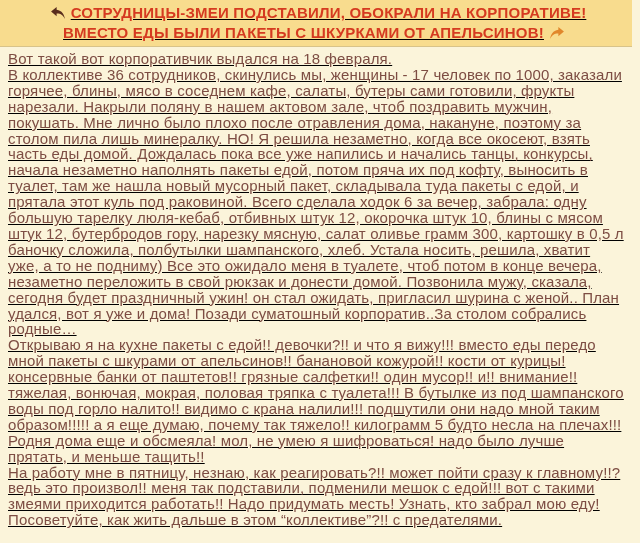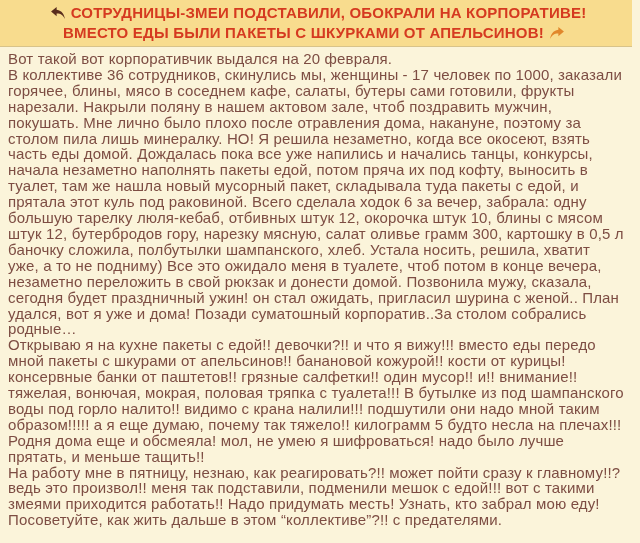--- a/index.html
+++ b/index.html
@@ -3,20 +3,21 @@
 <meta charset="utf-8">
 <style>
   html, body { margin: 0; padding: 0; background: #fbf4da; }
   #post {
     width: 632px;
     height: 543px;
     overflow: hidden;
     background: #fbf4da;
     font-family: "Liberation Sans", "DejaVu Sans", sans-serif;
     box-sizing: border-box;
+    text-decoration: underline;
   }
   #post-header {
     background: #f8dc8e;
     border-bottom: 1px solid #d8c389;
     padding: 3px 14px;
     text-align: center;
     color: #d53a20;
     font-weight: bold;
     font-size: 15px;
     line-height: 19px;
@@ -44,19 +45,19 @@
 
   <div id="post-header">
     <span class="hdr-icon"><svg width="15" height="13" viewBox="0 0 16 14">
           <path d="M6 4 V1 L0 6 L6 11 V8 C11 8 13 10 15 14 C14 9 12 5 6 4 Z" fill="#5a2d1d"></path>
         </svg></span><span>СОТРУДНИЦЫ-ЗМЕИ ПОДСТАВИЛИ, ОБОКРАЛИ НА КОРПОРАТИВЕ! ВМЕСТО ЕДЫ БЫЛИ ПАКЕТЫ С ШКУРКАМИ ОТ АПЕЛЬСИНОВ!</span><span class="hdr-icon"><svg width="15" height="13" viewBox="0 0 16 14">
           <path d="M10 4 V1 L16 6 L10 11 V8 C5 8 3 10 1 14 C2 9 4 5 10 4 Z" fill="#e1872b"></path>
         </svg></span>
   </div>
 
   <div id="post-body">
-    <p>Вот такой вот корпоративчик выдался на 20 февраля.</p>
+    <p>Вот такой вот корпоративчик выдался на 18 февраля.</p>
     <p>В коллективе 36 сотрудников, скинулись мы, женщины - 17 человек по 1000, заказали горячее, блины, мясо в соседнем кафе, салаты, бутеры сами готовили, фрукты нарезали. Накрыли поляну в нашем актовом зале, чтоб поздравить мужчин, покушать. Мне лично было плохо после отравления дома, накануне, поэтому за столом пила лишь минералку. НО! Я решила незаметно, когда все окосеют, взять часть еды домой. Дождалась пока все уже напились и начались танцы, конкурсы, начала незаметно наполнять пакеты едой, потом пряча их под кофту, выносить в туалет, там же нашла новый мусорный пакет, складывала туда пакеты с едой, и прятала этот куль под раковиной. Всего сделала ходок 6 за вечер, забрала: одну большую тарелку люля-кебаб, отбивных штук 12, окорочка штук 10, блины с мясом штук 12, бутербродов гору, нарезку мясную, салат оливье грамм 300, картошку в 0,5 л баночку сложила, полбутылки шампанского, хлеб. Устала носить, решила, хватит уже, а то не подниму) Все это ожидало меня в туалете, чтоб потом в конце вечера, незаметно переложить в свой рюкзак и донести домой. Позвонила мужу, сказала, сегодня будет праздничный ужин! он стал ожидать, пригласил шурина с женой.. План удался, вот я уже и дома! Позади суматошный корпоратив..За столом собрались родные…</p>
     <p>Открываю я на кухне пакеты с едой!! девочки?!! и что я вижу!!! вместо еды передо мной пакеты с шкурами от апельсинов!! банановой кожурой!! кости от курицы! консервные банки от паштетов!! грязные салфетки!! один мусор!! и!! внимание!! тяжелая, вонючая, мокрая, половая тряпка с туалета!!! В бутылке из под шампанского воды под горло налито!! видимо с крана налили!!! подшутили они надо мной таким образом!!!!! а я еще думаю, почему так тяжело!! килограмм 5 будто несла на плечах!!! Родня дома еще и обсмеяла! мол, не умею я шифроваться! надо было лучше прятать, и меньше тащить!!</p>
     <p>На работу мне в пятницу, незнаю, как реагировать?!! может пойти сразу к главному!!? ведь это произвол!! меня так подставили, подменили мешок с едой!!! вот с такими змеями приходится работать!! Надо придумать месть! Узнать, кто забрал мою еду! Посоветуйте, как жить дальше в этом “коллективе”?!! с предателями.</p>
   </div>
 
 </div>
 
 </body></html>

